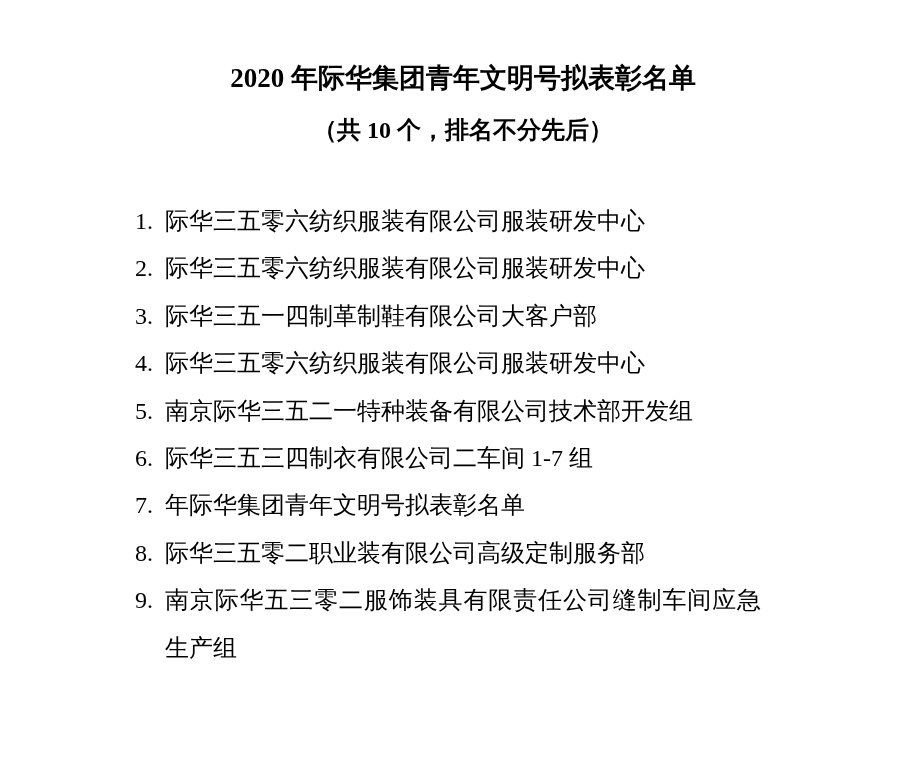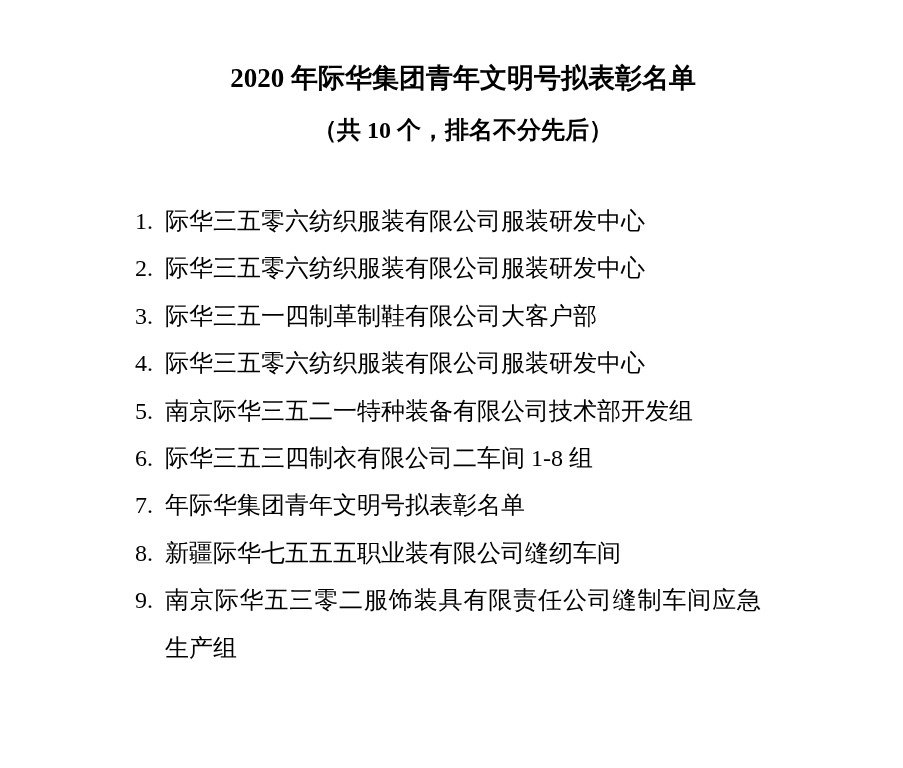--- a/index.html
+++ b/index.html
@@ -94,28 +94,28 @@
       <li>
         <span class="item-number">4.</span>
         <span class="item-text">际华三五零六纺织服装有限公司服装研发中心</span>
       </li>
       <li>
         <span class="item-number">5.</span>
         <span class="item-text">南京际华三五二一特种装备有限公司技术部开发组</span>
       </li>
       <li>
         <span class="item-number">6.</span>
-        <span class="item-text">际华三五三四制衣有限公司二车间 1-8 组</span>
+        <span class="item-text">际华三五三四制衣有限公司二车间 1-7 组</span>
       </li>
       <li>
         <span class="item-number">7.</span>
         <span class="item-text">年际华集团青年文明号拟表彰名单</span>
       </li>
       <li>
         <span class="item-number">8.</span>
-        <span class="item-text">新疆际华七五五五职业装有限公司缝纫车间</span>
+        <span class="item-text">际华三五零二职业装有限公司高级定制服务部</span>
       </li>
       <li>
         <span class="item-number">9.</span>
         <span class="item-text">南京际华五三零二服饰装具有限责任公司缝制车间应急生产组</span>
       </li>
     </ol>
 </div>
 
 </body></html>

